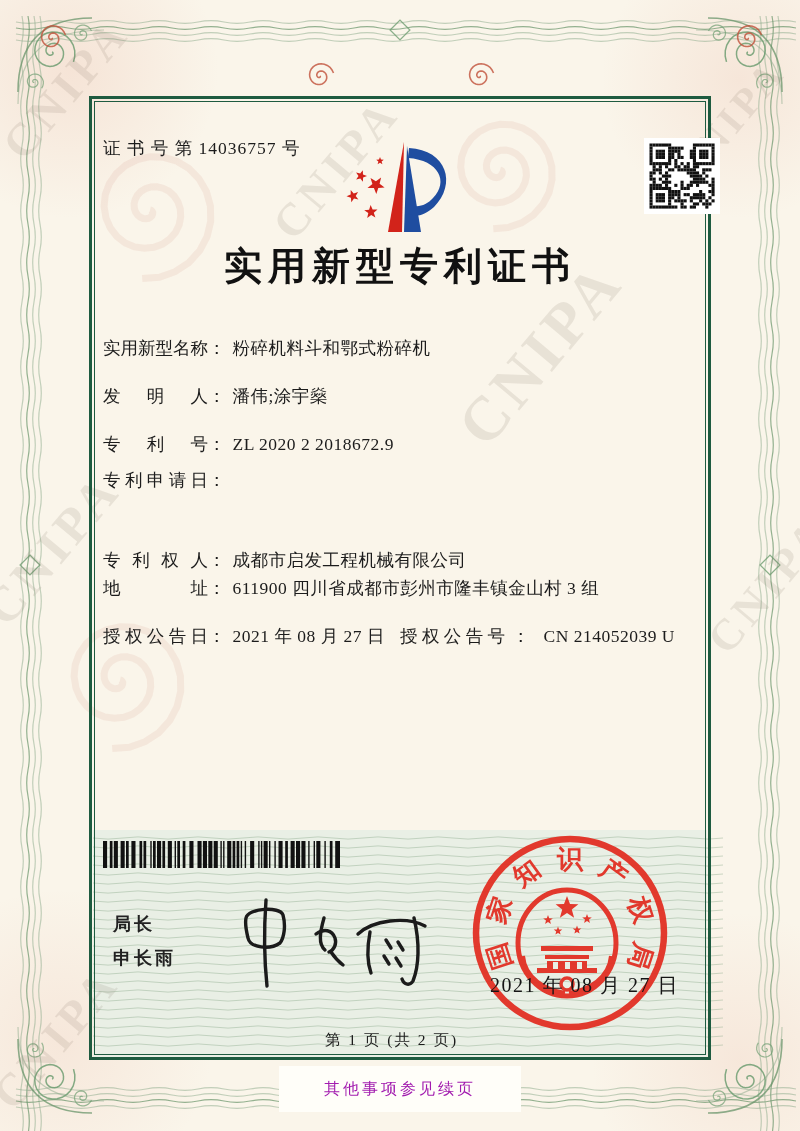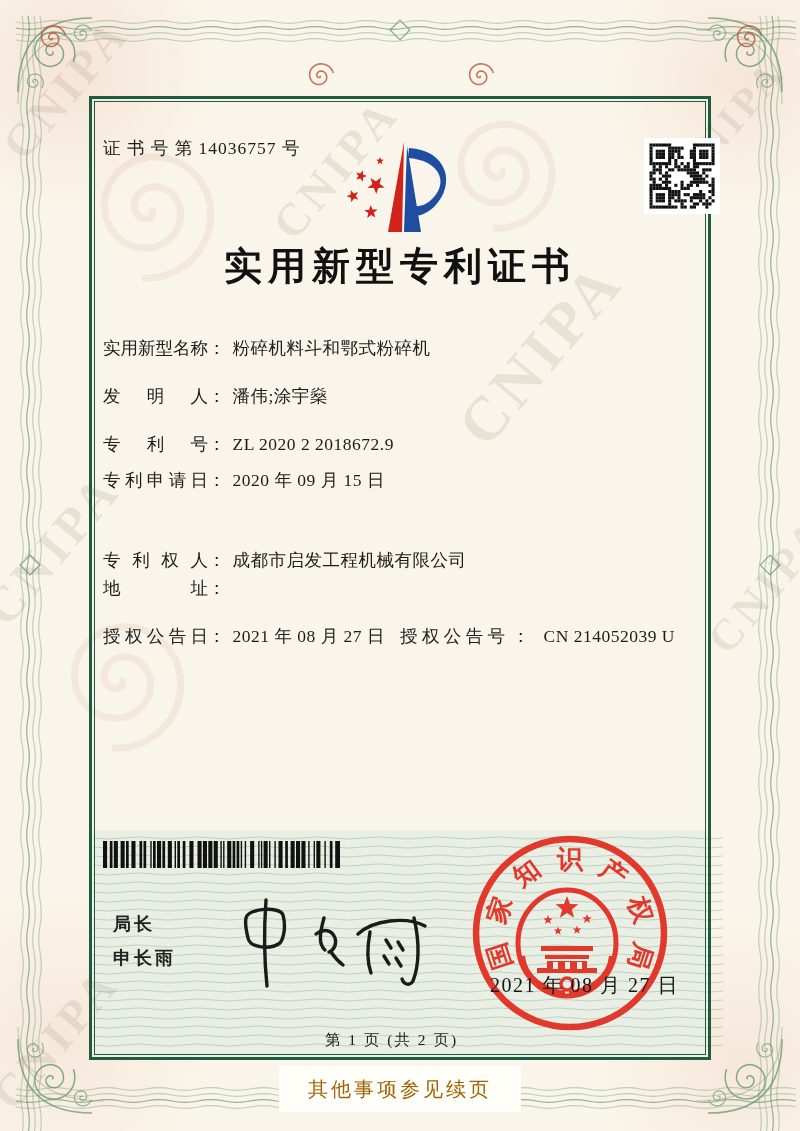--- a/index.html
+++ b/index.html
@@ -22,21 +22,21 @@
   .colon{margin-right:7px;}
   .val{letter-spacing:0.5px;}
   .grant2{position:absolute;left:297px;top:0;display:flex;align-items:baseline;white-space:nowrap;gap:7px;}
   .grant2 .lbl{width:105px;}
   .body-text{position:absolute;z-index:3;left:103px;top:659px;width:601px;font-size:17.5px;line-height:31.5px;text-align:justify;letter-spacing:0.4px;}
   .body-text p{margin:0;text-indent:2em;}
   .bureau{position:absolute;z-index:3;left:113px;font-size:18px;letter-spacing:3px;color:#222;font-weight:bold;}
   .seal-date{position:absolute;z-index:4;left:490px;top:972px;font-size:20px;letter-spacing:1.5px;color:#151515;white-space:nowrap;}
   .page-info{position:absolute;z-index:3;left:0;top:1030px;width:783px;text-align:center;font-size:15.5px;letter-spacing:2px;}
   .cont-strip{position:absolute;z-index:4;left:279px;top:1066px;width:242px;height:46px;background:#fffef9;display:flex;align-items:center;justify-content:center;}
-  .cont-strip span{font-size:20px;letter-spacing:3px;color:#a16207;text-align:center;}
+  .cont-strip span{font-size:16px;letter-spacing:3px;color:#a21caf;text-align:center;}
   .abs{position:absolute;}
 </style>
 </head>
 <body>
 
 <div class="page">
 
   <div class="tint" style="left:-80px;top:-80px;width:300px;height:300px;background:radial-gradient(circle,rgba(232,176,156,0.25),rgba(232,176,156,0) 70%);"></div>
   <div class="tint" style="right:-80px;top:-60px;width:280px;height:280px;background:radial-gradient(circle,rgba(232,176,156,0.22),rgba(232,176,156,0) 70%);"></div>
   <div class="tint" style="left:-100px;bottom:-60px;width:320px;height:300px;background:radial-gradient(circle,rgba(232,176,156,0.20),rgba(232,176,156,0) 70%);"></div>
@@ -409,30 +409,30 @@
       <span class="val">潘伟;涂宇燊</span>
   </div>
   <div class="row" style="top:432px;">
     <span class="lbl">专利号</span>
       <span class="colon">：</span>
       <span class="val">ZL 2020 2 2018672.9</span>
   </div>
   <div class="row" style="top:468px;">
     <span class="lbl">专利申请日</span>
       <span class="colon">：</span>
-      <span class="val">2020 年 09 月 15 日</span>
   </div>
   <div class="row" style="top:548px;">
     <span class="lbl">专利权人</span>
       <span class="colon">：</span>
       <span class="val">成都市启发工程机械有限公司</span>
   </div>
   <div class="row" style="top:576px;">
     <span class="lbl">地址</span>
       <span class="colon">：</span>
+      <span class="val">611900 四川省成都市彭州市隆丰镇金山村 3 组</span>
   </div>
   <div class="row" style="top:624px;width:600px;">
     <span class="lbl">授权公告日</span>
       <span class="colon">：</span>
       <span class="val">2021 年 08 月 27 日</span>
     <span class="grant2">
       <span class="lbl">授权公告号</span>
         <span class="colon">：</span>
         <span class="val">CN 214052039 U</span>
     </span>

